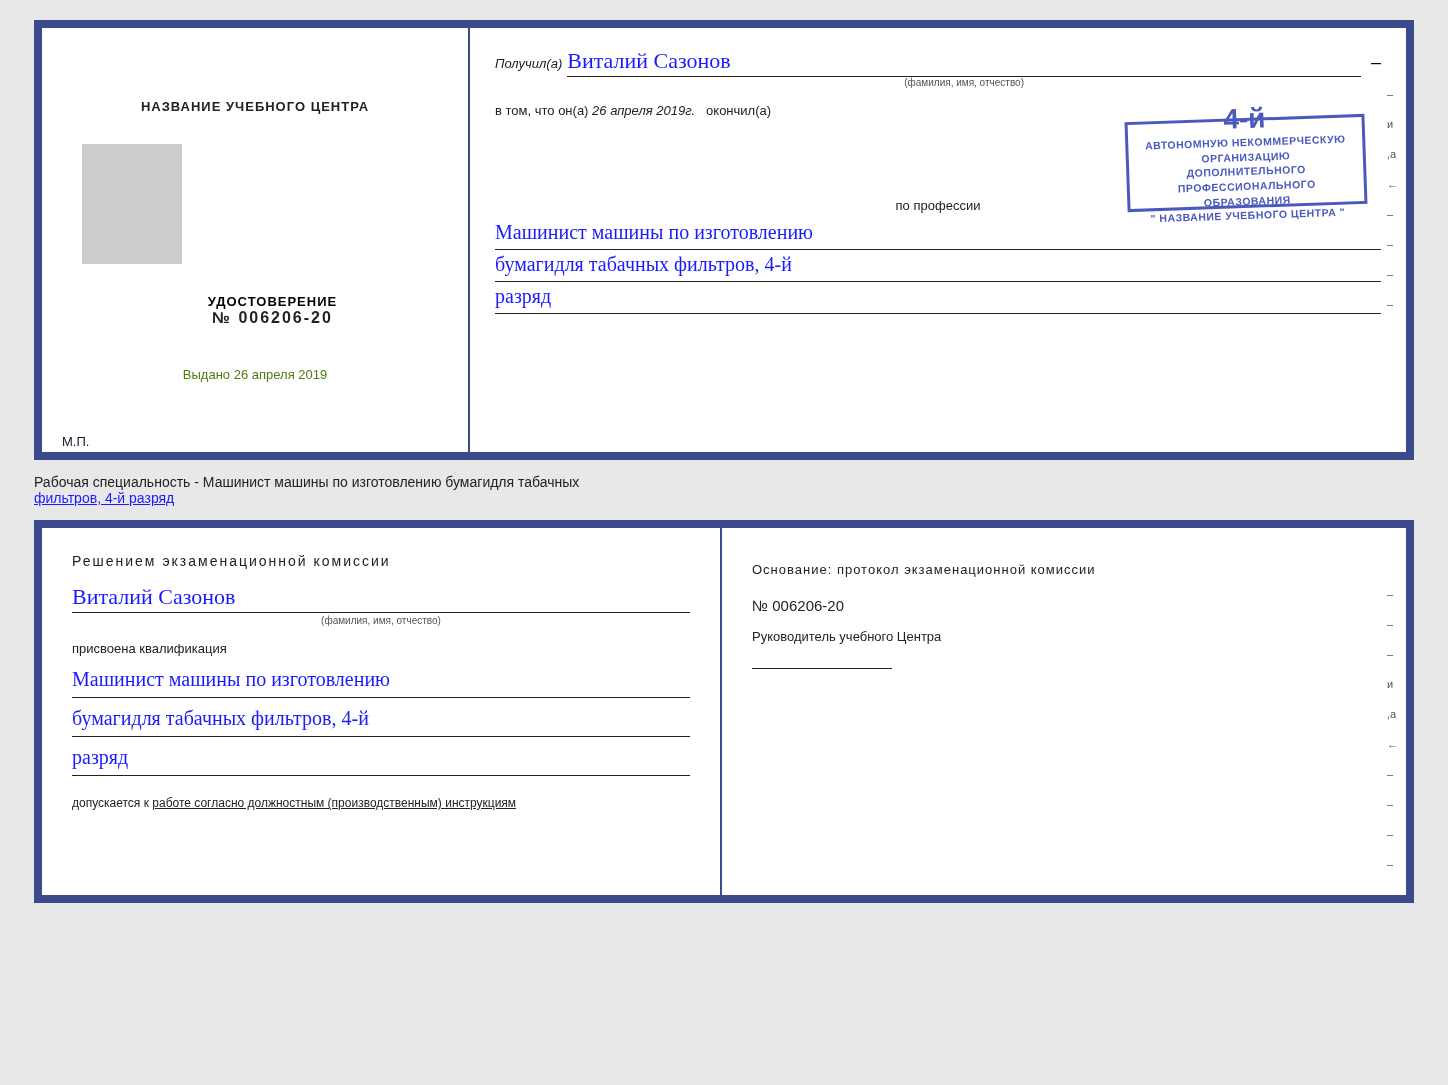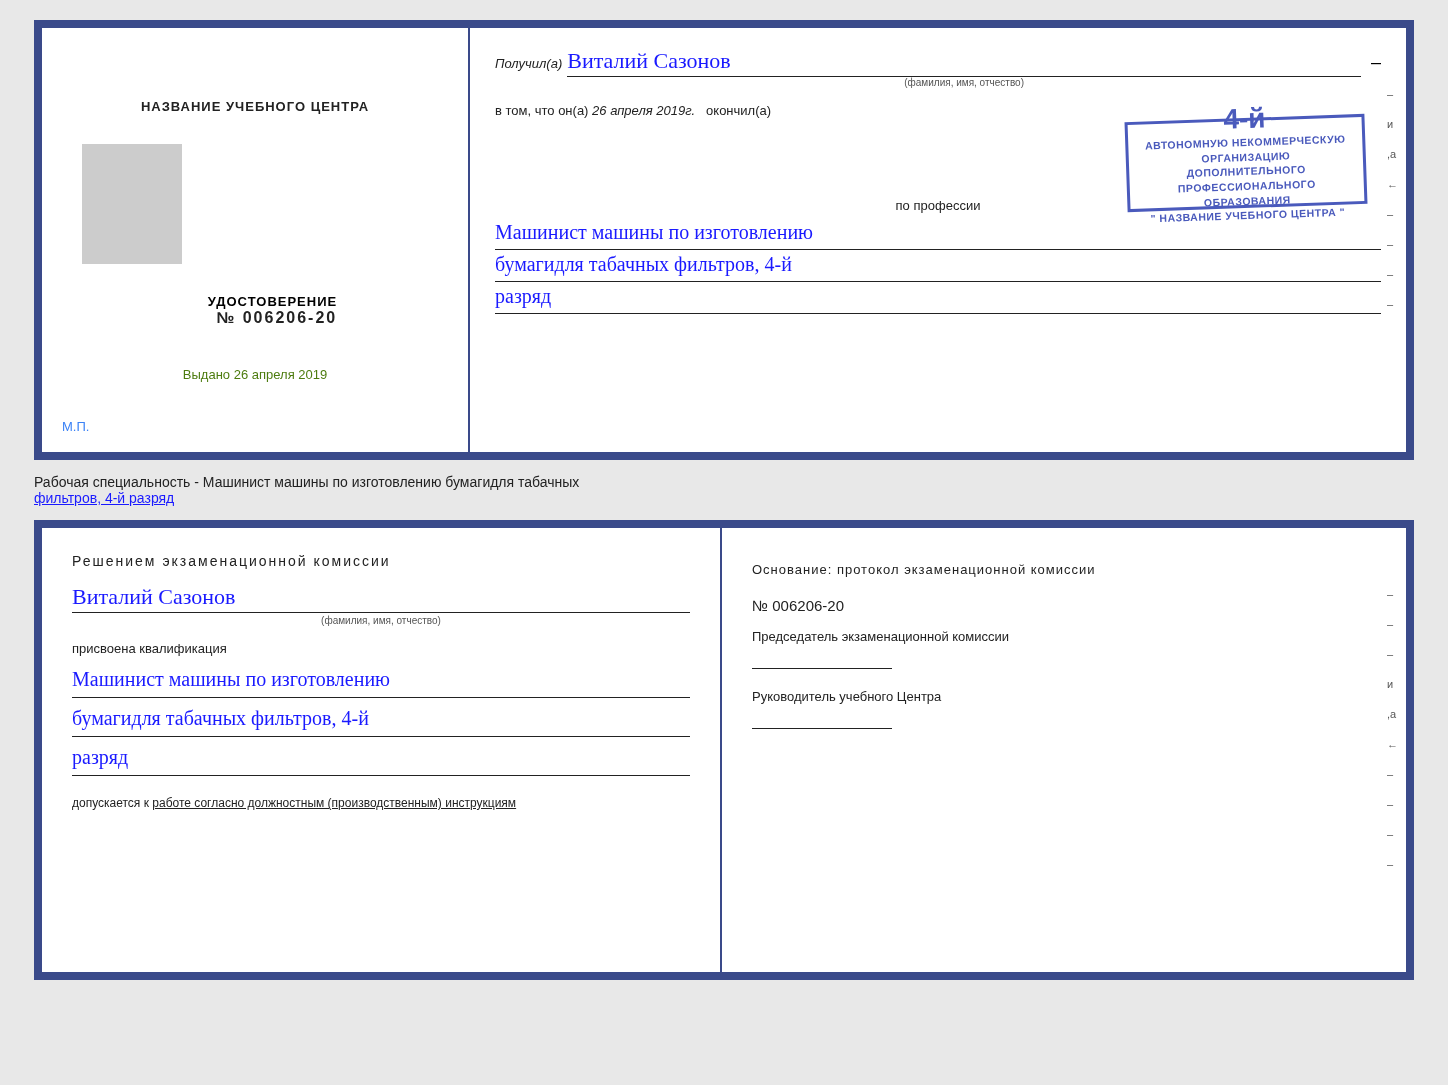--- a/index.html
+++ b/index.html
@@ -73,24 +73,24 @@
     }
 
     .cert-issued {
       font-size: 13px;
       color: #4d7c0f;
       font-family: Arial, sans-serif;
     }
 
     .mp-label {
       position: absolute;
-      bottom: 18px;
+      bottom: 3px;
       left: 20px;
       font-size: 13px;
-      color: #3b82f6;
+      color: #0f172a;
     }
 
     .cert-right {
       flex: 1;
       padding: 20px 25px;
       position: relative;
     }
 
     .recipient-line {
       display: flex;
@@ -214,21 +214,21 @@
 
     .subtitle-underline {
       text-decoration: underline;
       color: #1a1aff;
     }
 
     
     .certificate-bottom {
       display: flex;
       width: 1380px;
-      height: 460px;
+      height: 383px;
       border: 8px solid #3a4a8a;
       background: #fff;
       position: relative;
     }
 
     .bottom-left {
       width: 680px;
       border-right: 2px solid #3a4a8a;
       padding: 25px 30px;
     }
@@ -344,21 +344,21 @@
     }
   </style>
 </head>
 <body>
 
 <div class="certificate-top">
 
   <div class="cert-left">
     <div class="cert-left-title">НАЗВАНИЕ УЧЕБНОГО ЦЕНТРА</div>
     <div class="photo-placeholder"></div>
-    <div style="text-align:right;margin-left:35px;">
+    <div style="text-align:center;margin-left:35px;">
       <div class="cert-number-label">УДОСТОВЕРЕНИЕ</div>
       <div class="cert-number">№ 006206-20</div>
     </div>
     <div class="cert-issued">
       <span>Выдано</span>&nbsp;<span>26 апреля 2019</span>
     </div>
     <div class="mp-label">М.П.</div>
   </div>
 
   <div class="cert-right">
@@ -420,24 +420,20 @@
     <div class="qualification-value">разряд</div>
     <div class="allowed-text">
       <span>допускается к</span>&nbsp;<span class="allowed-value">работе согласно должностным (производственным) инструкциям</span>
     </div>
   </div>
 
   <div class="bottom-right">
     <div class="basis-label">Основание: протокол  экзаменационной  комиссии</div>
     <div class="protocol-number">№  006206-20</div>
     <div class="official-section">
-      <div class="official-label">Председатель экзаменационной комиссии</div>
-      <div class="signature-line"></div>
-    </div>
-    <div class="official-section">
       <div class="official-label">Руководитель учебного Центра</div>
       <div class="signature-line"></div>
     </div>
 
     <div class="bottom-right-marks">
       <span class="side-mark">–</span>
       <span class="side-mark">–</span>
       <span class="side-mark">–</span>
       <span class="side-mark">и</span>
       <span class="side-mark">,а</span>

